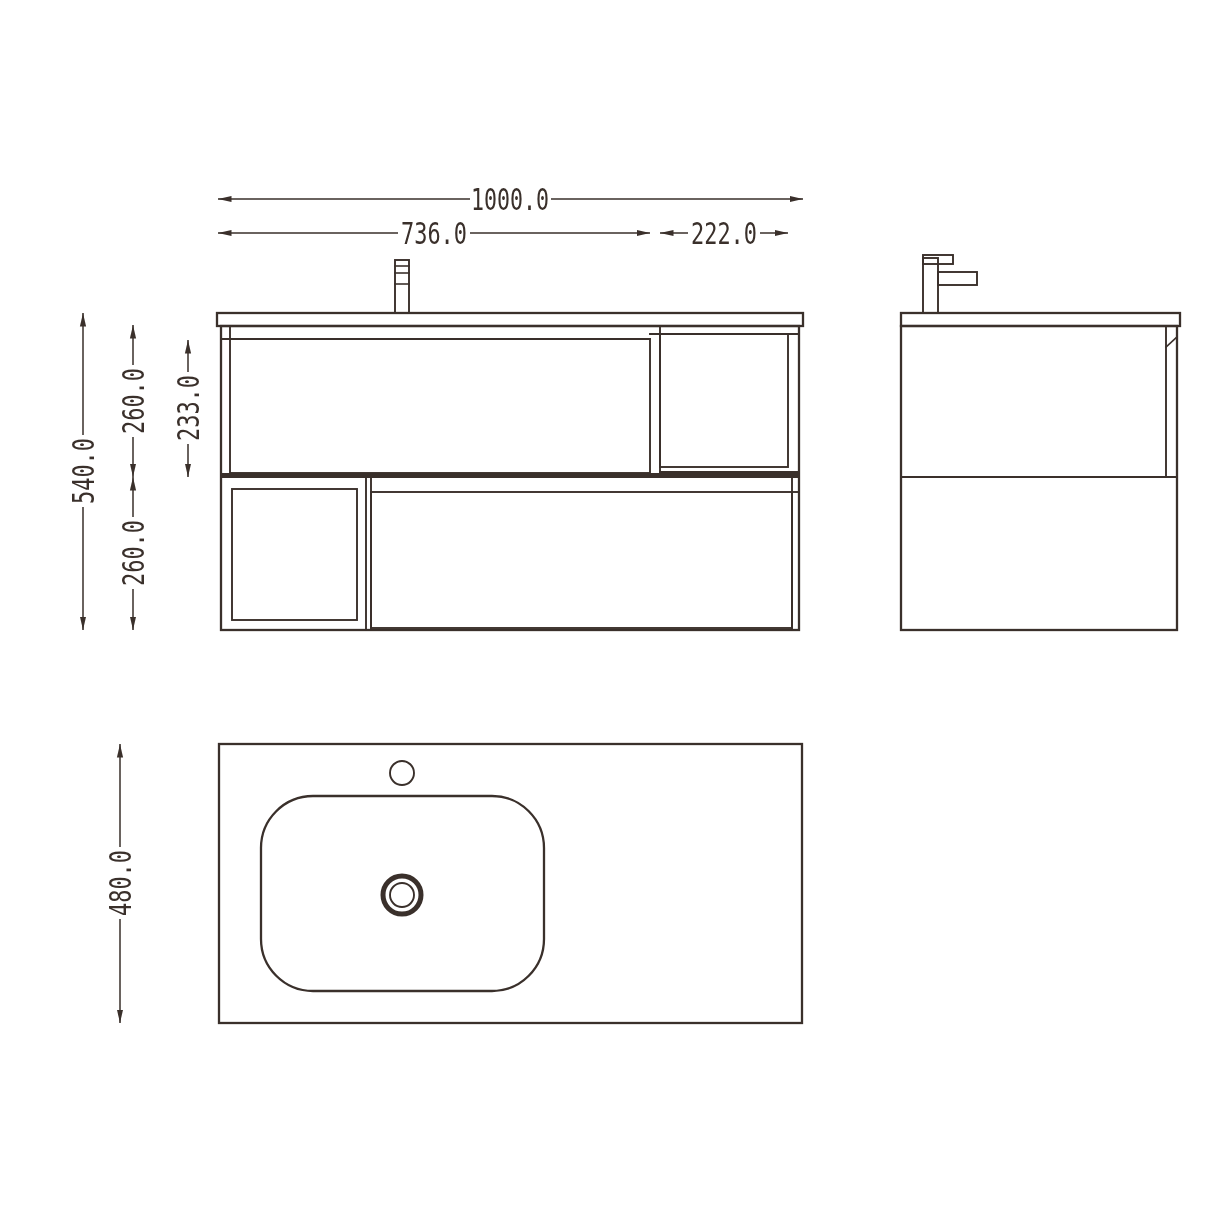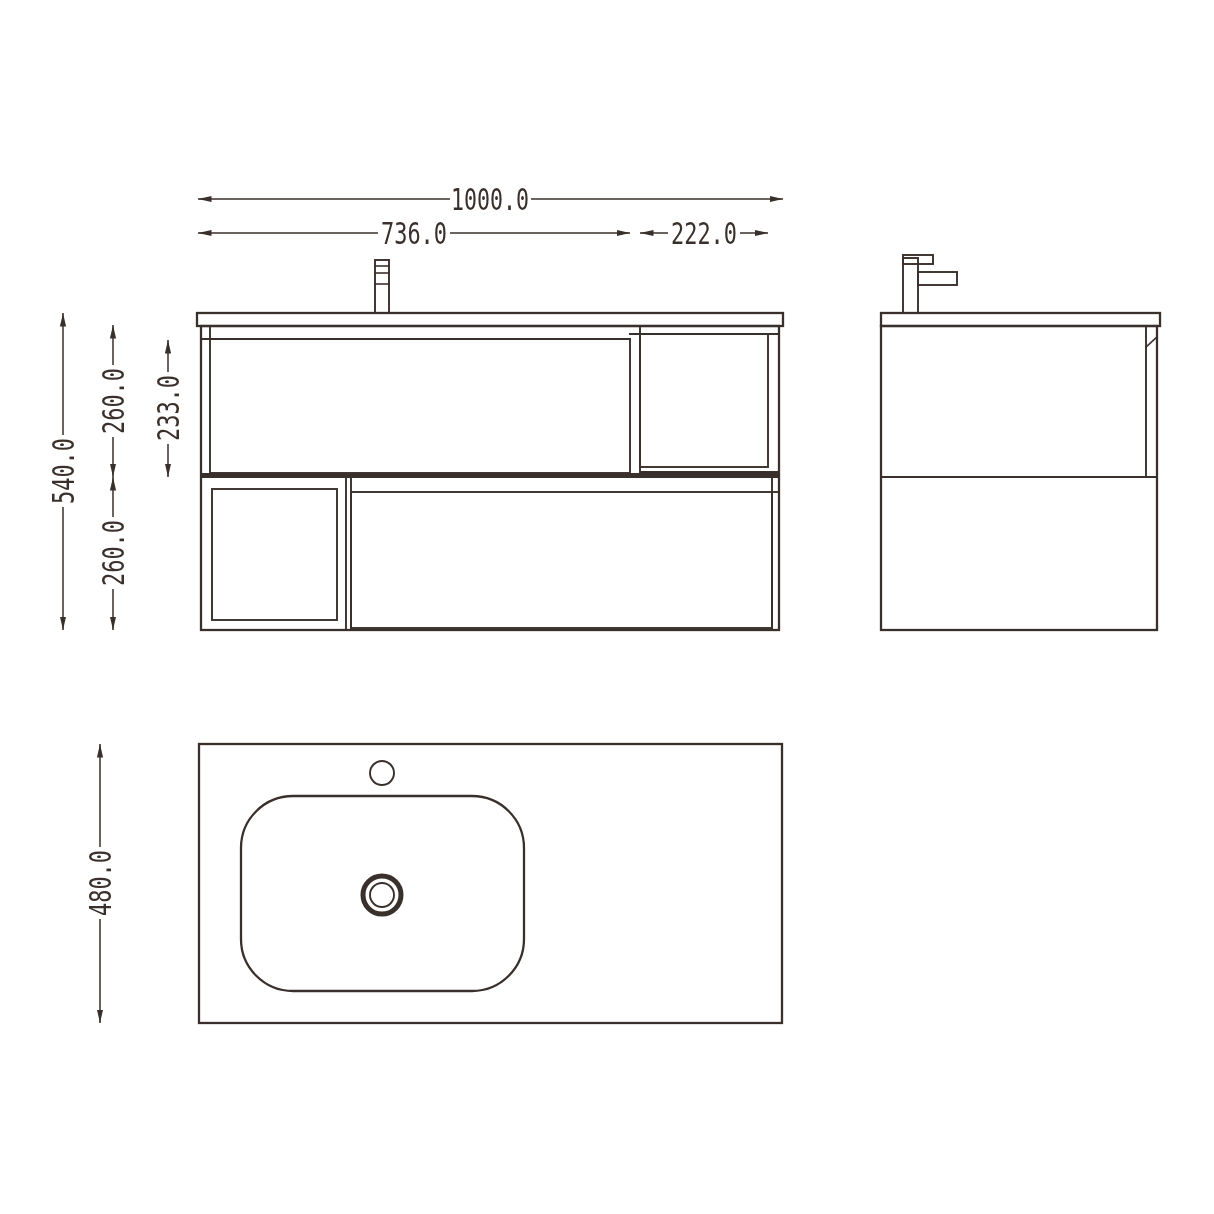--- a/index.html
+++ b/index.html
@@ -1,16 +1,16 @@
 <!DOCTYPE html>
 <html style="--line: #3a302b; --bg: #ffffff;"><head>
 <meta charset="utf-8">
 <style>
   html,body{margin:0;padding:0;background:#ffffff;}
-  #canvas{width:994px;height:1214px;background:var(--bg,#fff);position:relative;}
+  #canvas{width:994px;height:1214px;background:var(--bg,#fff);position:relative;margin-left:20px;}
   svg{display:block;}
   svg text{
     font-family:"DejaVu Sans Mono","Liberation Mono",monospace;
     font-size:30px;
     fill:var(--line,#3a302b);
   }
   .s{stroke:var(--line,#3a302b);fill:none;stroke-width:1.9;stroke-linecap:square;}
   .s2{stroke-width:2.3;}
   .thin{stroke-width:1.6;}
   .thick{stroke-width:5;}

